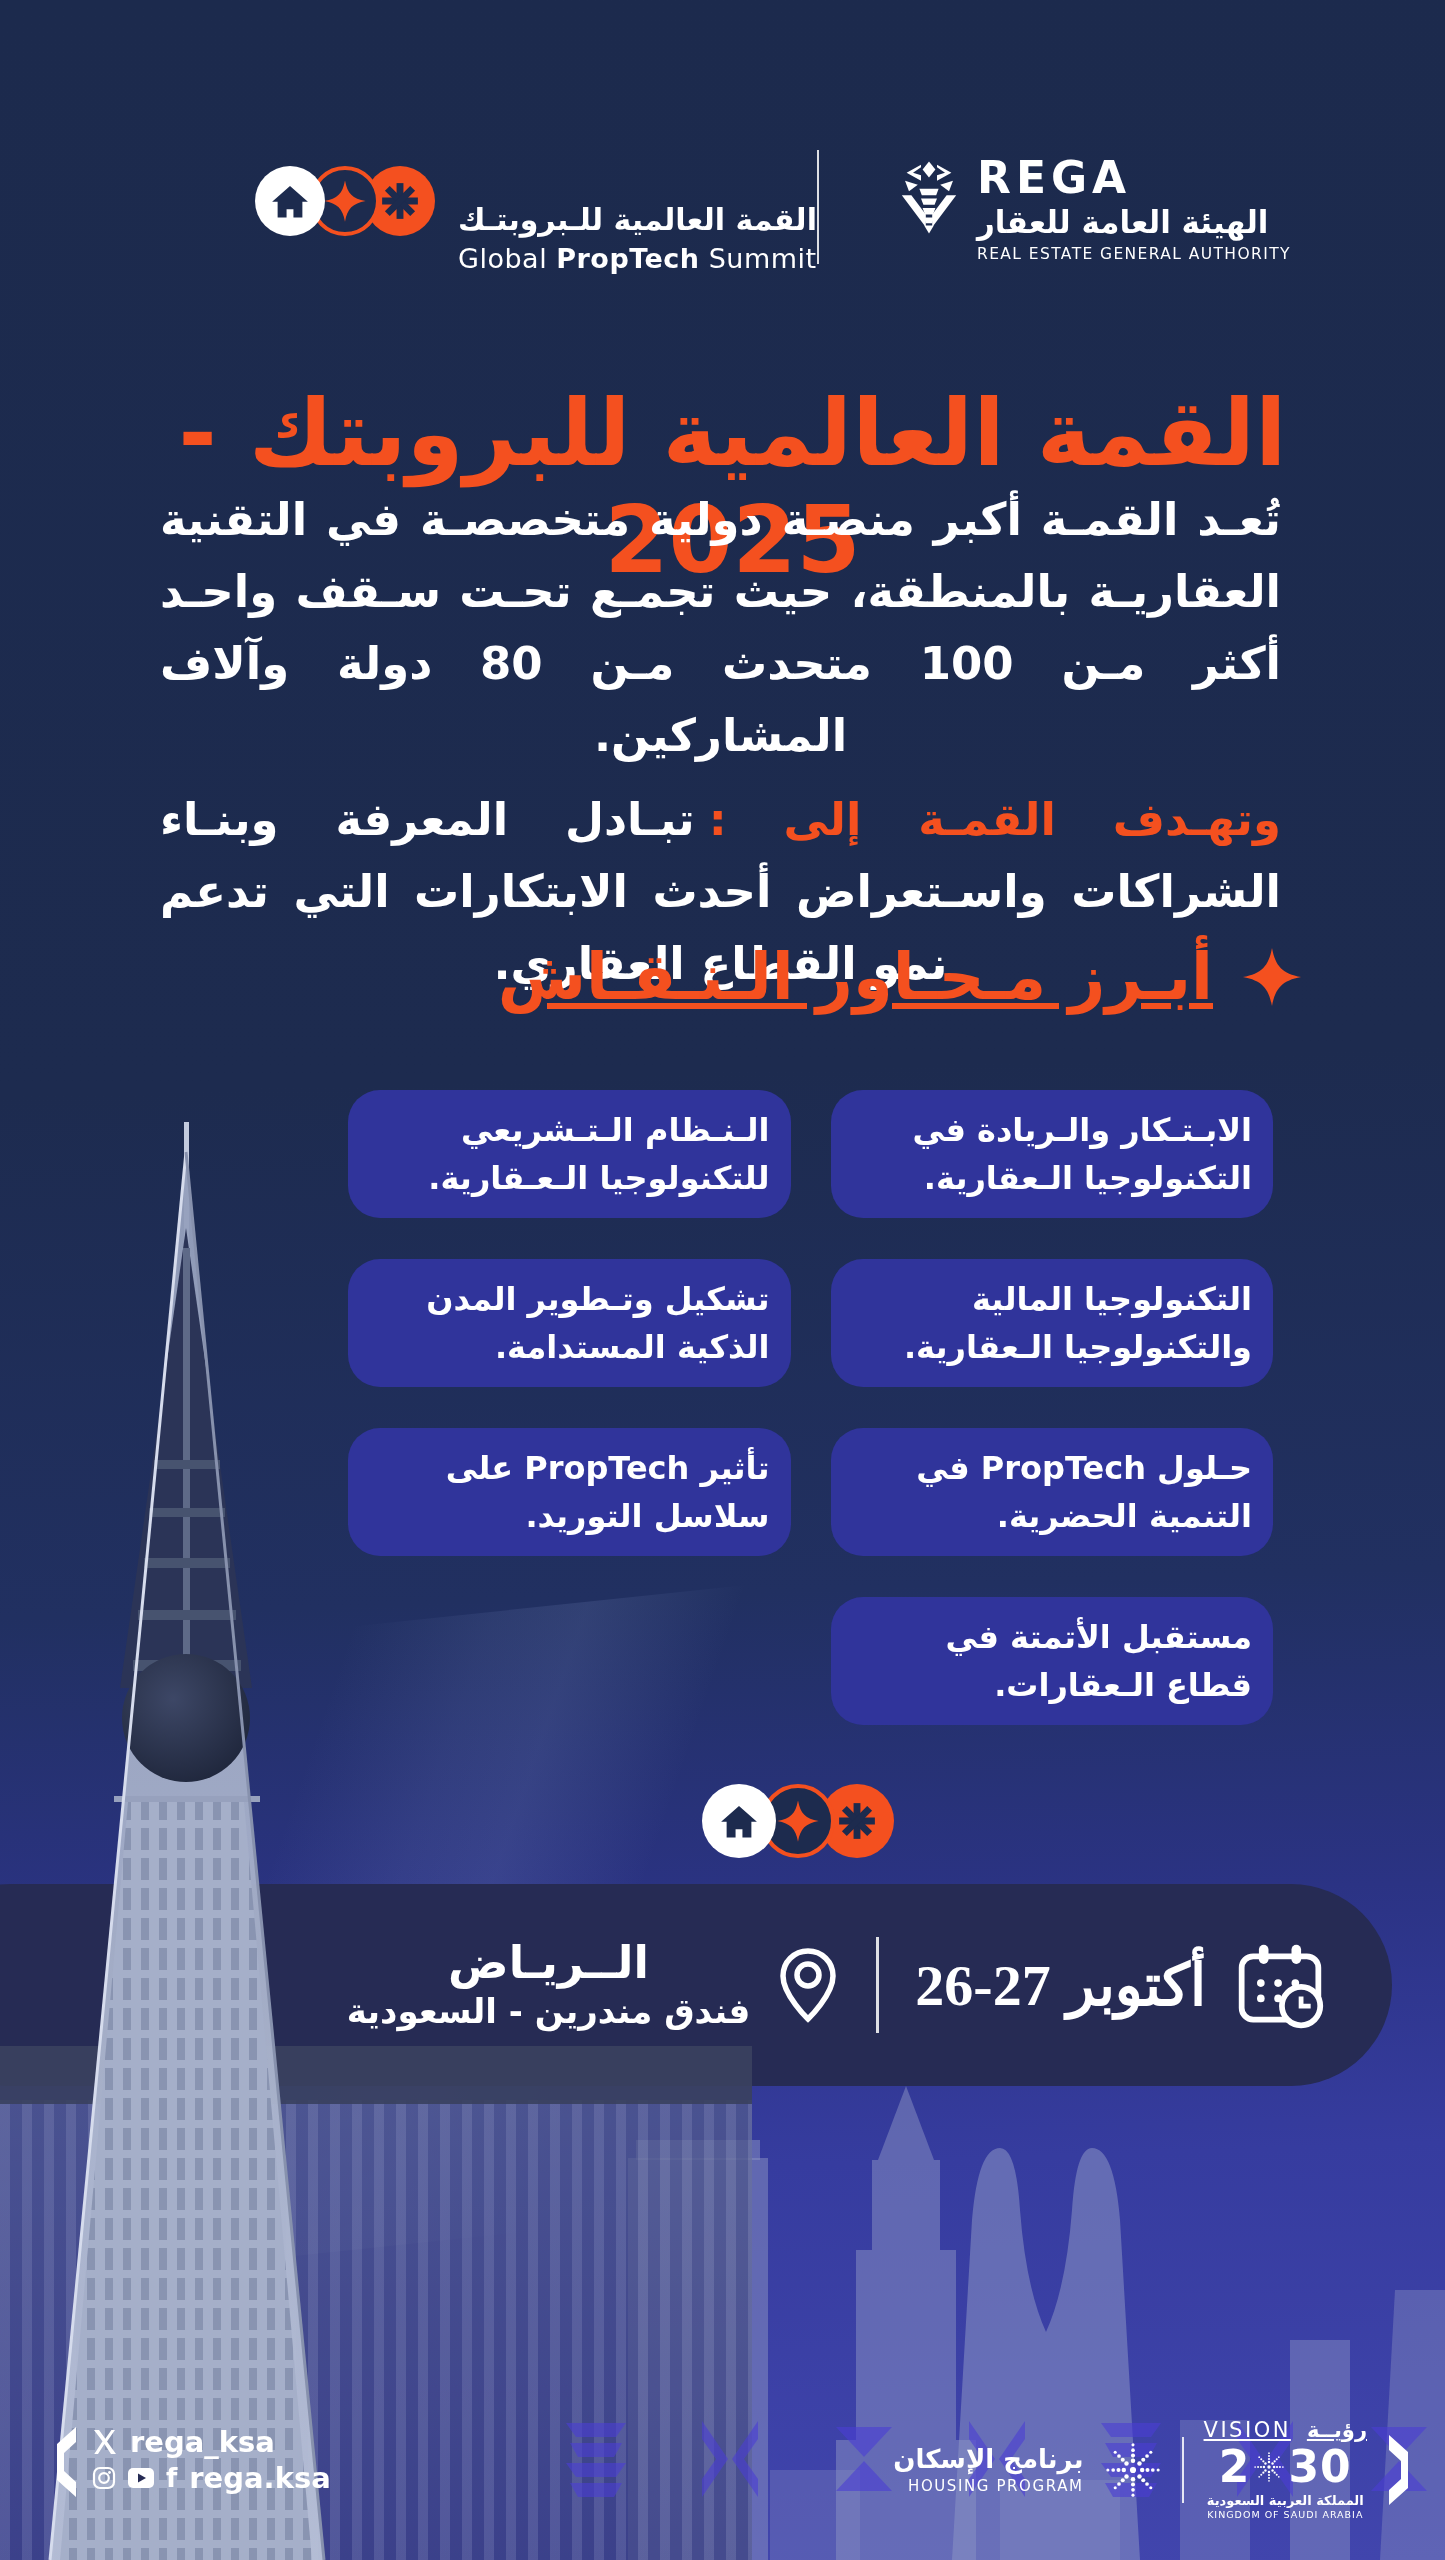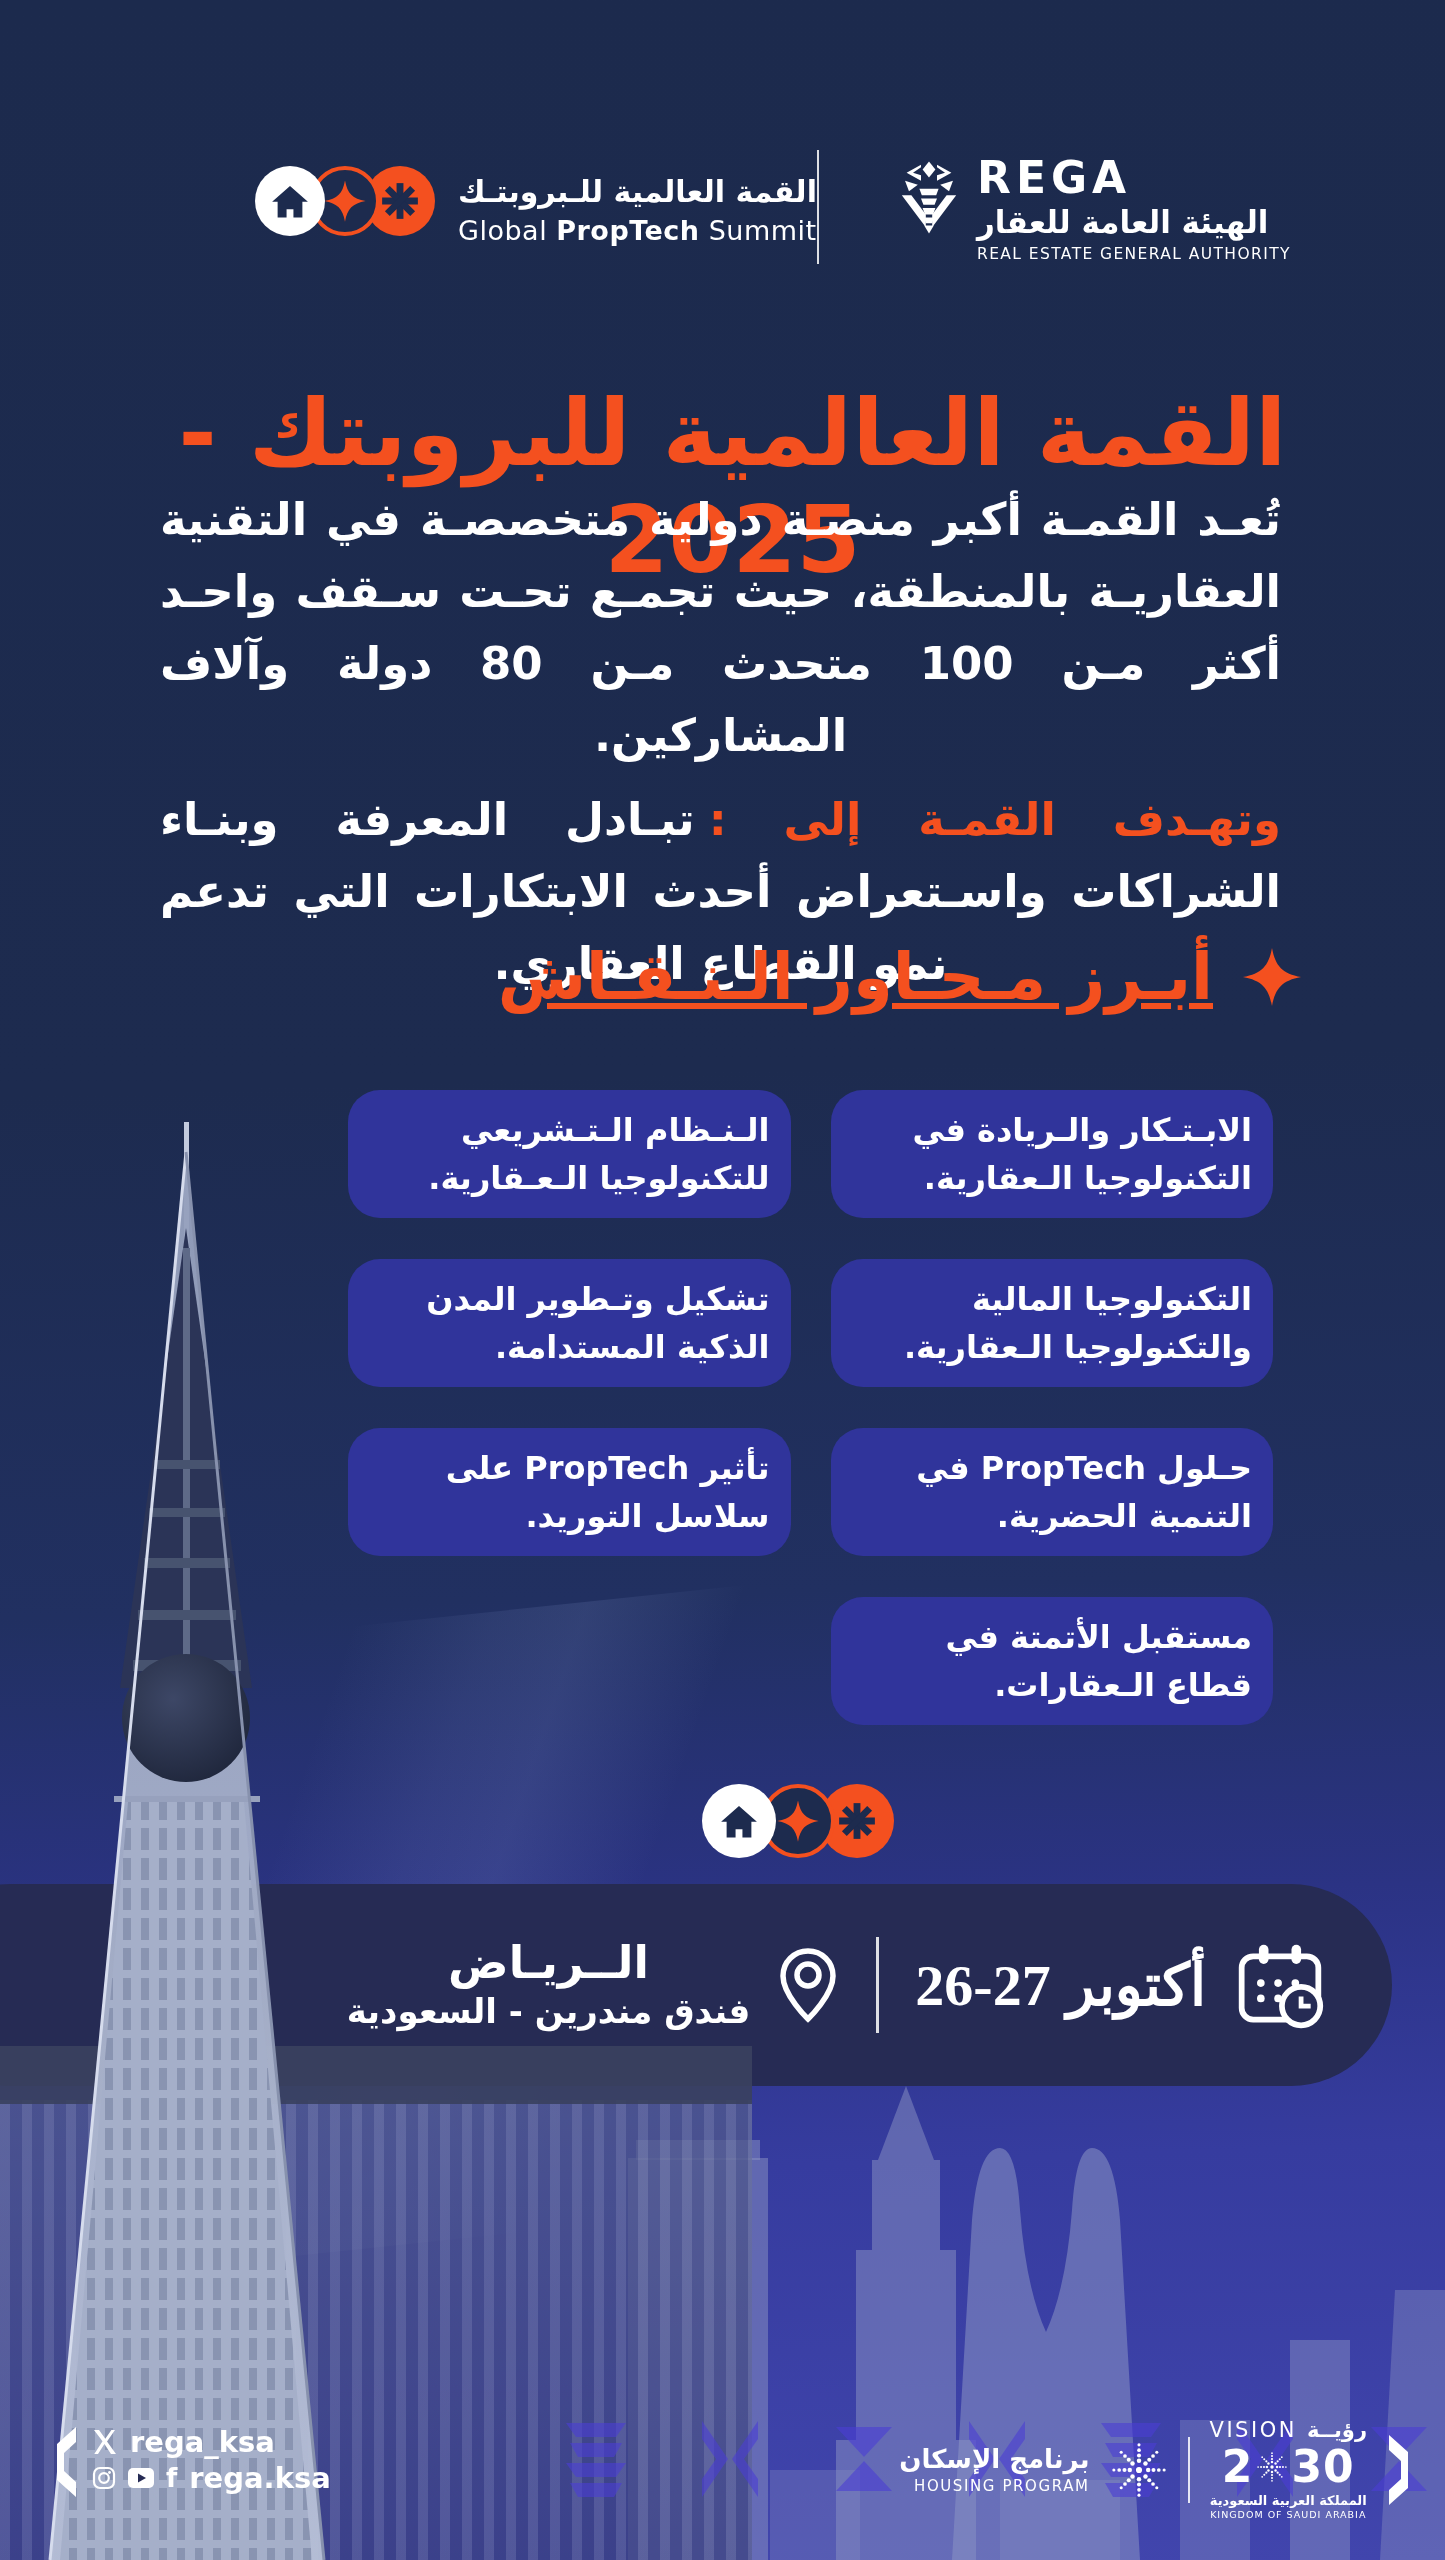--- a/index.html
+++ b/index.html
@@ -15,21 +15,21 @@
   .mark .c+.c{margin-left:-15px;}
   .c-house{background:#fff;z-index:3;}
   .c-star{background:#1d2b4e;border:4px solid #f4501f;z-index:2;width:62px !important;height:62px !important;}
   .c-ast{background:#f4501f;z-index:1;}
   .c svg{width:44px;height:44px;}
   .mark-top{left:255px;top:166px;}
   .mark-mid{left:702px;top:1784px;z-index:6;}
   .mark-mid .c{width:74px;height:74px;}
   .mark-mid .c-star{width:66px !important;height:66px !important;}
   .summit-text{position:absolute;left:458px;top:174px;z-index:6;color:#fff;}
-  .summit-ar{font-size:30px;font-weight:bold;direction:rtl;text-align:left;}
+  .summit-ar{font-size:30px;font-weight:bold;direction:rtl;text-align:left;margin-top:28px;}
   .summit-en{font-size:27px;margin-top:6px;letter-spacing:.5px;}
   .summit-en b{font-weight:bold;}
   .logo-divider{position:absolute;left:817px;top:150px;width:2px;height:114px;background:rgba(255,255,255,.85);z-index:6;}
   .rega{position:absolute;left:897px;top:156px;display:flex;gap:16px;z-index:6;color:#fff;}
   .rega svg.palm{width:64px;height:88px;}
   .rega-word{font-size:44px;font-weight:bold;letter-spacing:5px;line-height:1;}
   .rega-ar{font-size:31px;font-weight:bold;direction:rtl;text-align:left;margin-top:4px;}
   .rega-en{font-size:15.5px;letter-spacing:1.4px;margin-top:5px;white-space:nowrap;}
   
   .title{position:absolute;left:80px;right:60px;top:318px;z-index:6;direction:rtl;text-align:center;
@@ -72,21 +72,21 @@
   .sl-row .handle{font-size:29px;font-weight:bold;}
   .sl-row svg{flex:0 0 auto;}
   .fb-f{font-size:26px;font-weight:bold;line-height:1;}
   .footer-right{position:absolute;right:34px;top:2420px;z-index:7;display:flex;align-items:center;gap:20px;color:#fff;}
   .housing{text-align:right;}
   .housing .ar{font-size:26px;font-weight:bold;direction:rtl;}
   .housing .en{font-size:15px;letter-spacing:1.6px;margin-top:3px;}
   .housing-emblem{width:58px;height:58px;}
   .f-div{width:2px;height:66px;background:rgba(255,255,255,.85);}
   .vision{text-align:center;line-height:1;}
-  .vision .row1{display:flex;align-items:center;justify-content:center;gap:10px;}
+  .vision .row1{display:flex;align-items:center;justify-content:center;gap:16px;text-decoration:underline;}
   .vision .ven{font-size:21px;letter-spacing:2.5px;}
   .vision .var{font-size:21px;font-weight:bold;direction:rtl;}
   .vision .row2{display:flex;align-items:center;justify-content:center;gap:3px;margin-top:4px;}
   .vision .num{font-size:44px;font-weight:bold;letter-spacing:1px;}
   .vision .orn{width:32px;height:32px;}
   .vision .ksa-ar{font-size:13px;font-weight:bold;direction:rtl;margin-top:5px;}
   .vision .ksa-en{font-size:9.5px;letter-spacing:1px;margin-top:3px;}
   .footer-right .bracket{width:24px;height:72px;}
 </style>
 </head>

